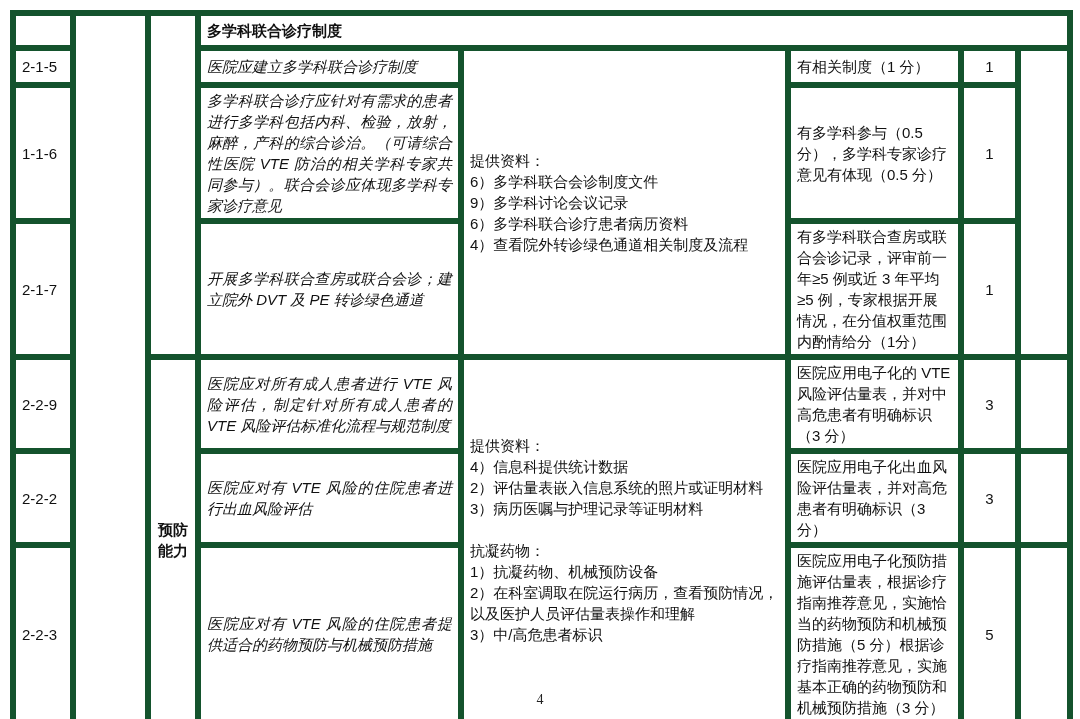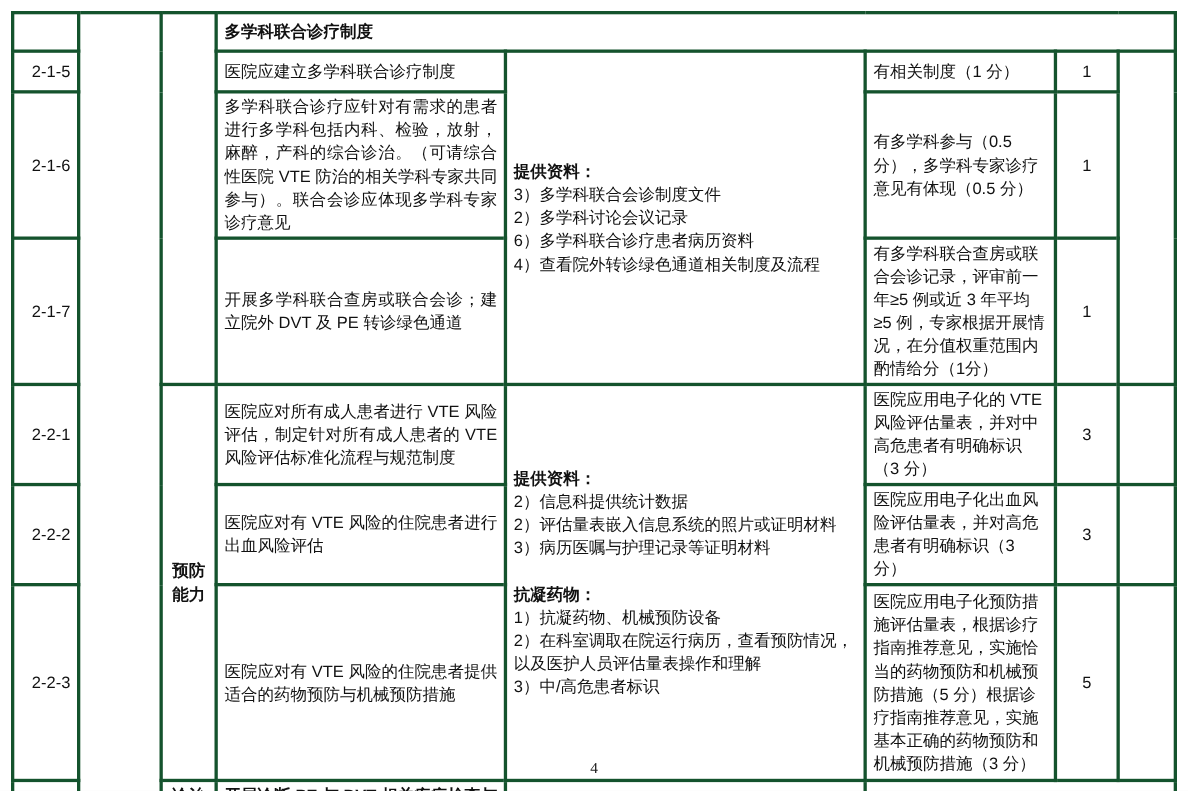--- a/index.html
+++ b/index.html
@@ -12,21 +12,21 @@
     overflow:hidden;
   }
   table.doc{
     position:absolute;left:10px;top:10px;
     width:1057px;
     border-collapse:collapse;
     table-layout:fixed;
     border:2px solid #3a3a3a;
   }
   table.doc td{
-    border:3px solid #14532d;
+    border:6px solid #14532d;
     font-size:15px;
     line-height:21px;
     vertical-align:middle;
     padding:2px 6px;
     overflow:hidden;
   }
   col.c1{width:60px}
   col.c2{width:75px}
   col.c3{width:50px}
   col.c4{width:263px}
@@ -35,26 +35,26 @@
   col.c7{width:57px}
   col.c8{width:52px}
   tr.r0{height:35px}
   tr.r1{height:37px}
   tr.r2{height:111px}
   tr.r3{height:132px}
   tr.r4{height:69px}
   tr.r5{height:61px}
   tr.r6{height:178px}
   tr.r7{height:47px}
-  td.code{text-align:right;padding:2px 2px;}
+  td.code{text-align:left;padding:2px 2px;}
   td.cat{text-align:center;font-weight:bold;padding:2px 3px;}
-  td.content{text-align:justify;}
+  td.content{text-align:justify;font-style:italic;}
   td.pts{text-align:center;}
   td.section-title{font-weight:bold;}
-  .mat-title{font-weight:bold;}
+  .mat-title{font-weight:normal;}
   .mat-gap{height:21px;}
   .footer-bold{font-weight:bold;}
   .pagenum{
     position:absolute;left:0;right:0;top:692px;
     text-align:center;
     font-family:"Liberation Serif","DejaVu Serif",serif;
     font-size:14px;color:#222;
   }
 </style>
 </head>
@@ -79,51 +79,51 @@
       <td rowspan="8"></td>
       <td rowspan="4" class="cat"></td>
       <td colspan="5" class="section-title">多学科联合诊疗制度</td>
     </tr>
 
     <tr class="r1">
       <td class="code">2-1-5</td>
       <td class="content">医院应建立多学科联合诊疗制度</td>
       <td rowspan="3">
         <div class="mat-title">提供资料：</div>
-        <div>3）多学科联合会诊制度文件</div>
-        <div>2）多学科讨论会议记录</div>
+        <div>6）多学科联合会诊制度文件</div>
+        <div>9）多学科讨论会议记录</div>
         <div>6）多学科联合诊疗患者病历资料</div>
         <div>4）查看院外转诊绿色通道相关制度及流程</div>
       </td>
       <td>有相关制度（1 分）</td>
       <td class="pts">1</td>
       <td rowspan="3"></td>
     </tr>
 
     <tr class="r2">
-      <td class="code">2-1-6</td>
+      <td class="code">1-1-6</td>
       <td class="content">多学科联合诊疗应针对有需求的患者进行多学科包括内科、检验，放射，麻醉，产科的综合诊治。（可请综合性医院 VTE 防治的相关学科专家共同参与）。联合会诊应体现多学科专家诊疗意见</td>
       <td>有多学科参与（0.5 分），多学科专家诊疗意见有体现（0.5 分）</td>
       <td class="pts">1</td>
     </tr>
 
     <tr class="r3">
       <td class="code">2-1-7</td>
       <td class="content">开展多学科联合查房或联合会诊；建立院外 DVT 及 PE 转诊绿色通道</td>
       <td>有多学科联合查房或联合会诊记录，评审前一年≥5 例或近 3 年平均≥5 例，专家根据开展情况，在分值权重范围内酌情给分（1分）</td>
       <td class="pts">1</td>
     </tr>
 
     <tr class="r4">
-      <td class="code">2-2-1</td>
+      <td class="code">2-2-9</td>
       <td rowspan="3" class="cat">预防能力</td>
       <td class="content">医院应对所有成人患者进行 VTE 风险评估，制定针对所有成人患者的 VTE 风险评估标准化流程与规范制度</td>
       <td rowspan="3">
         <div class="mat-title">提供资料：</div>
-        <div>2）信息科提供统计数据</div>
+        <div>4）信息科提供统计数据</div>
         <div>2）评估量表嵌入信息系统的照片或证明材料</div>
         <div>3）病历医嘱与护理记录等证明材料</div>
         <div class="mat-gap"></div>
         <div class="mat-title">抗凝药物：</div>
         <div>1）抗凝药物、机械预防设备</div>
         <div>2）在科室调取在院运行病历，查看预防情况，以及医护人员评估量表操作和理解</div>
         <div>3）中/高危患者标识</div>
       </td>
       <td>医院应用电子化的 VTE 风险评估量表，并对中高危患者有明确标识（3 分）</td>
       <td class="pts">3</td>

